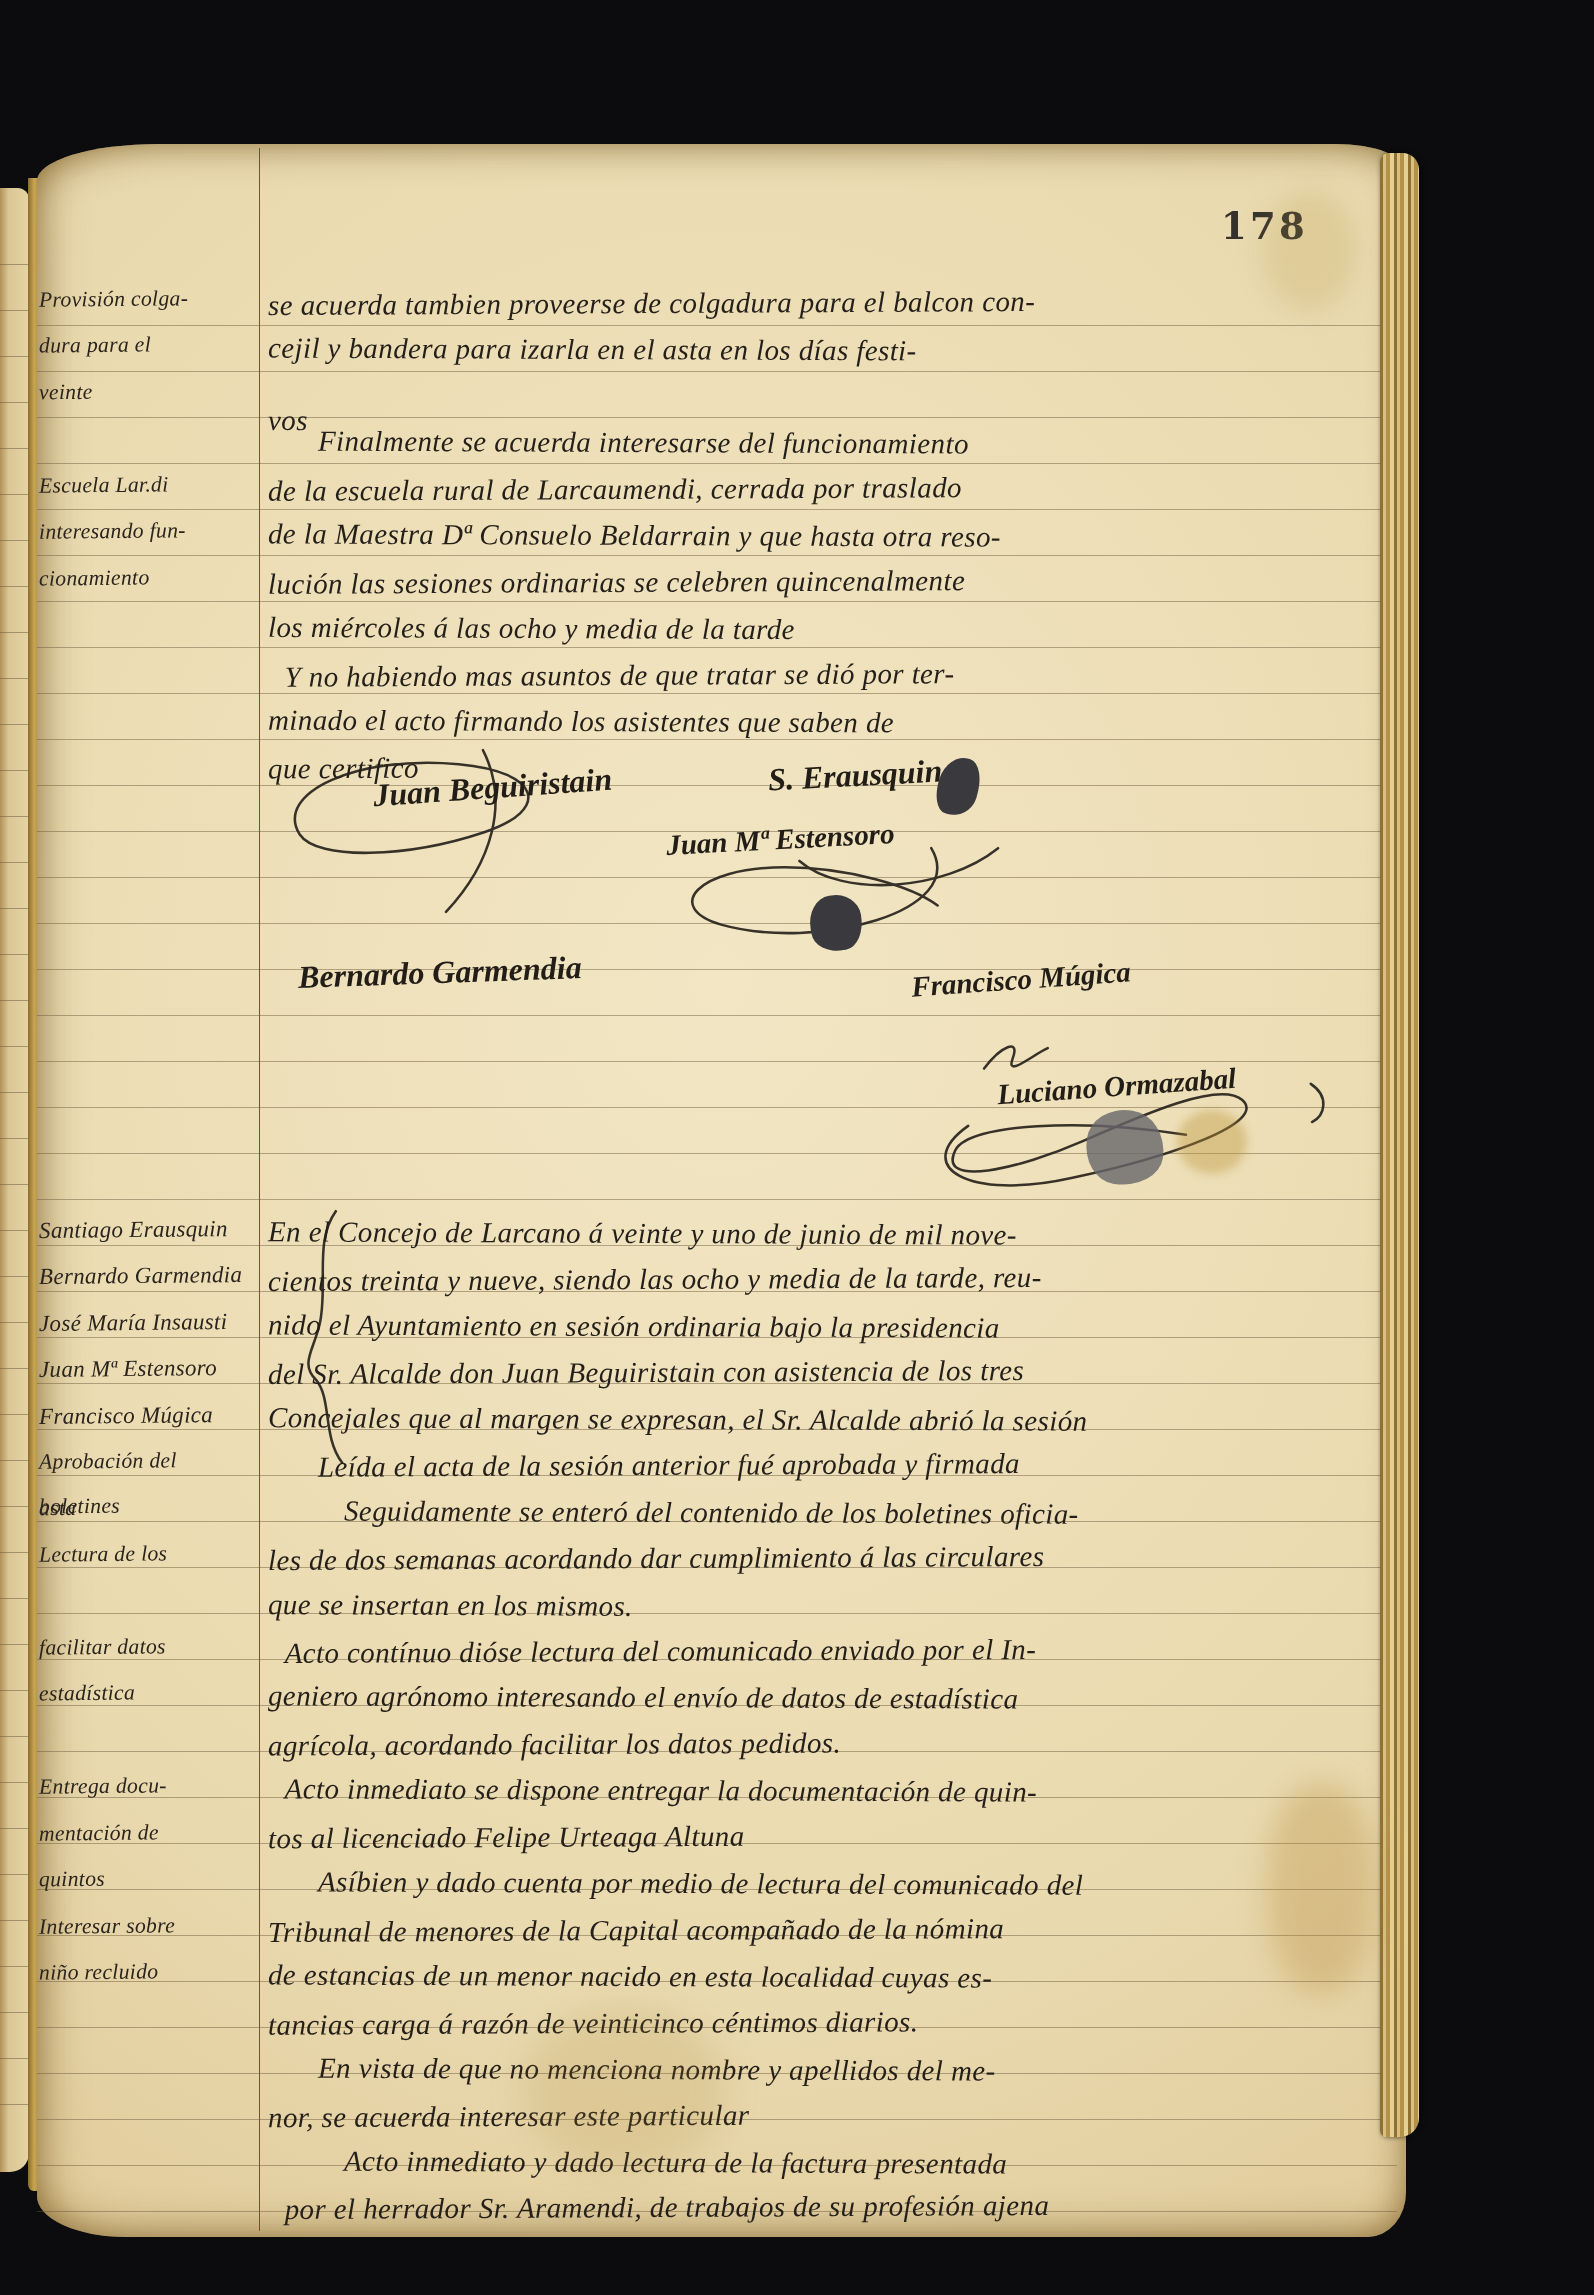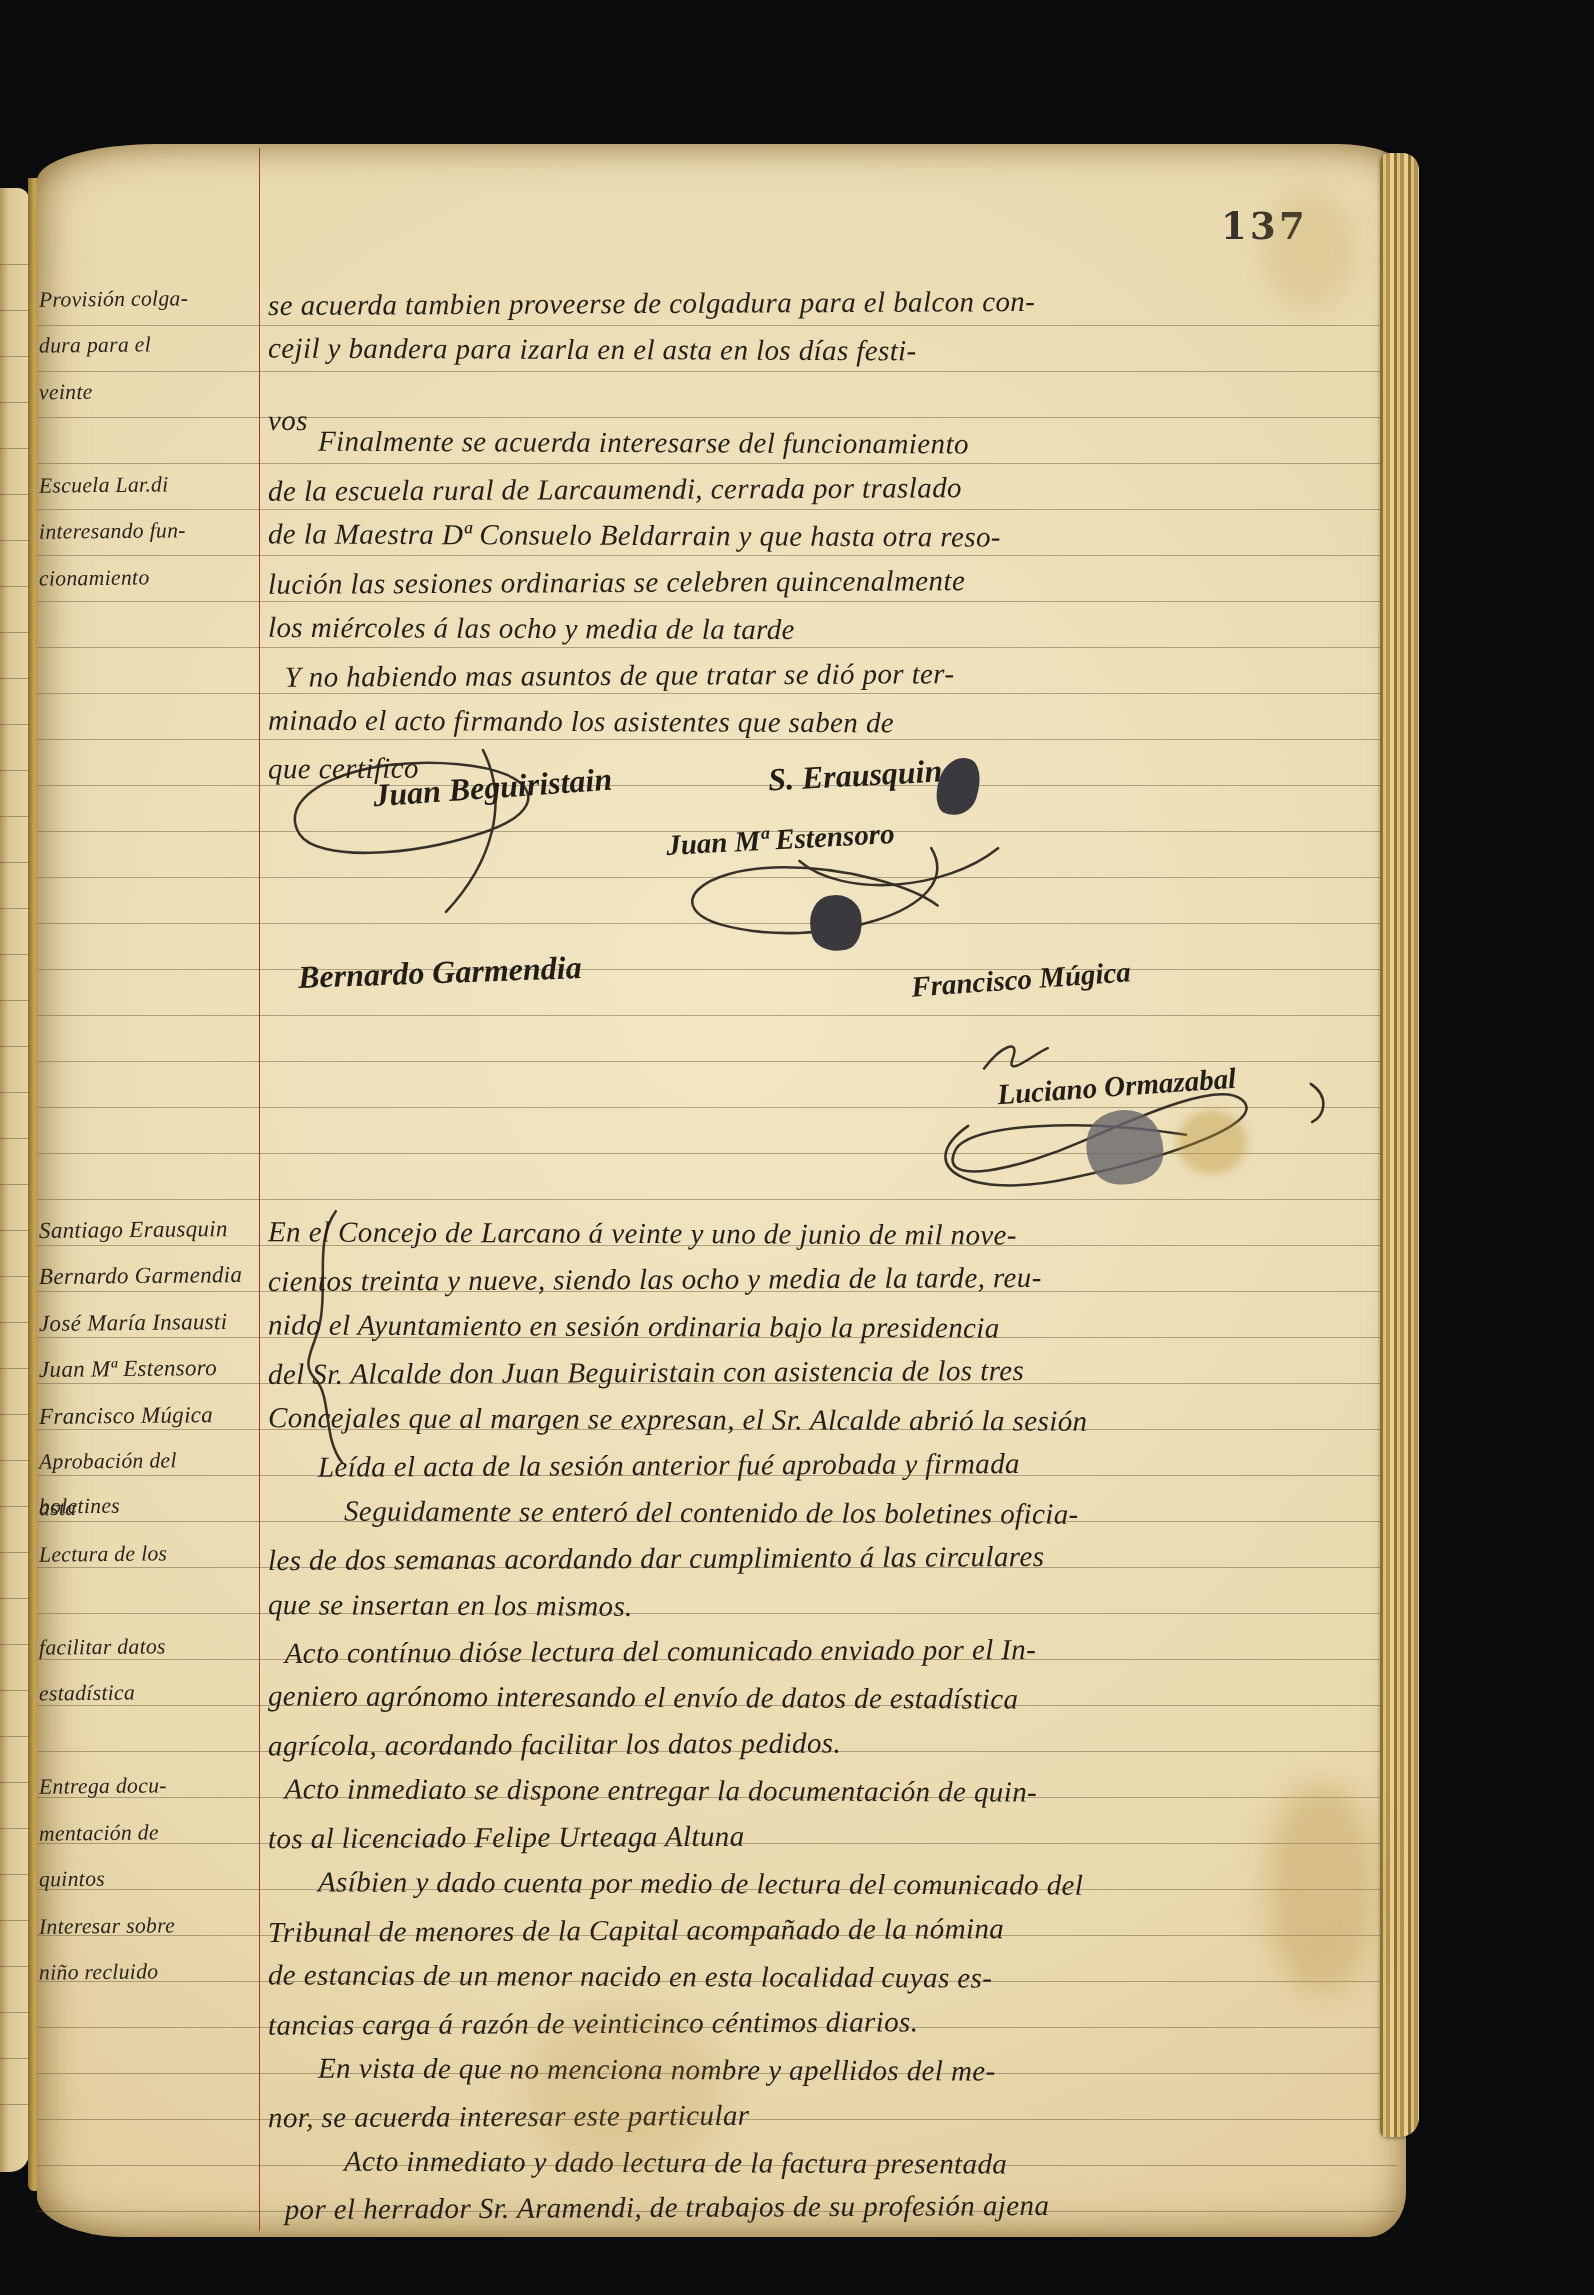--- a/index.html
+++ b/index.html
@@ -59,21 +59,21 @@
   </div>
   <div id="gutter"></div>
 
   <div id="page">
     <div id="ruling"></div>
     <div id="redline" style="background: rgb(162, 59, 43);"></div>
   </div>
 
   <div id="edge-stack"></div>
 
-  <div id="page-number">137</div>
+  <div id="page-number">178</div>
 
   <div class="mn" style="top:287px">Provisión colga-</div>
   <div class="mn" style="top:333px">dura para el</div>
   <div class="mn" style="top:380px">veinte</div>
   <div class="mn" style="top:473px">Escuela Lar.di</div>
   <div class="mn" style="top:519px">interesando fun-</div>
   <div class="mn" style="top:566px">cionamiento</div>
 
   <div class="ms" style="top:287px">se acuerda tambien proveerse de colgadura para el balcon con-</div>
   <div class="ms" style="top:333px">cejil y bandera para izarla en el asta en los días festi-</div>

